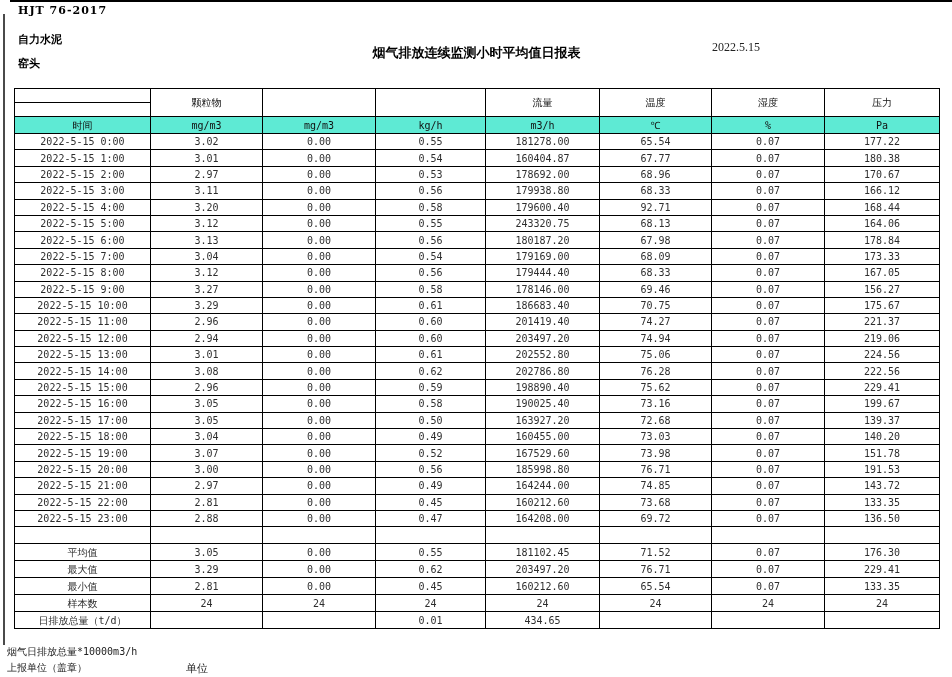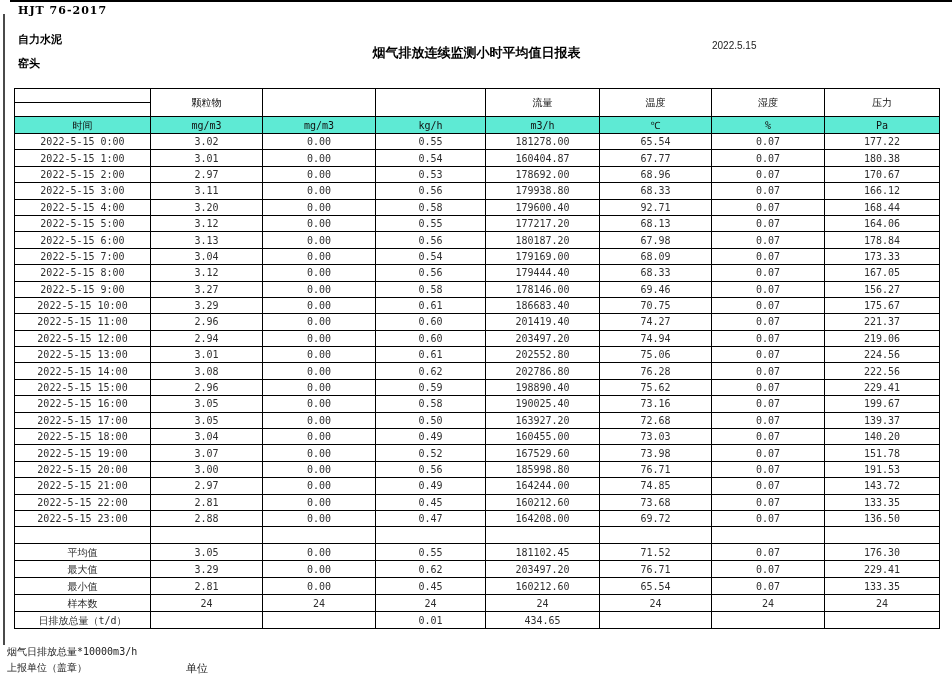--- a/index.html
+++ b/index.html
@@ -9,22 +9,22 @@
   }
   .edge-top { position:absolute; left:10px; top:0; width:942px; height:2px; background:#000; }
   .edge-left { position:absolute; left:3px; top:14px; width:2px; height:631px; background:#4a4a4a; }
 
   .doc-code { position:absolute; left:18px; top:4px; font-size:11px; font-weight:bold;
     font-family:"DejaVu Serif", serif; color:#000; letter-spacing:1px; }
   .company  { position:absolute; left:18px; top:32px; font-size:11px; font-weight:bold; color:#000; }
   .unit-nm  { position:absolute; left:18px; top:56px; font-size:11px; font-weight:bold; color:#000; }
   .rpt-title{ position:absolute; left:14px; top:23px; width:925px; text-align:center;
     font-size:13px; font-weight:bold; color:#000;margin-top:21px; }
-  .rpt-date { position:absolute; left:712px; top:40px; font-size:10px; color:#222;
-    font-family:Liberation Sans, sans-serif; }
+  .rpt-date { position:absolute; left:712px; top:40px; font-size:12px; color:#222;
+    font-family:Liberation Serif, serif; }
 
   table.report { position:absolute; left:14px; top:88px; border-collapse:collapse;
     table-layout:fixed; width:925px; }
   table.report td {
     border:1px solid #000; padding:0; text-align:center; vertical-align:middle;
     font-size:10px; color:#2e2e2e; white-space:nowrap; overflow:hidden;
     font-family:"DejaVu Sans Mono", "Liberation Sans", sans-serif;
     height:15.4px; line-height:15px;
   }
   tr.band td { height:13px; color:#111; }
@@ -136,21 +136,21 @@
         <td>179600.40</td>
         <td>92.71</td>
         <td>0.07</td>
         <td>168.44</td>
       </tr>
       <tr>
         <td>2022-5-15 5:00</td>
         <td>3.12</td>
         <td>0.00</td>
         <td>0.55</td>
-        <td>177217.20</td>
+        <td>243320.75</td>
         <td>68.13</td>
         <td>0.07</td>
         <td>164.06</td>
       </tr>
       <tr>
         <td>2022-5-15 6:00</td>
         <td>3.13</td>
         <td>0.00</td>
         <td>0.56</td>
         <td>180187.20</td>

